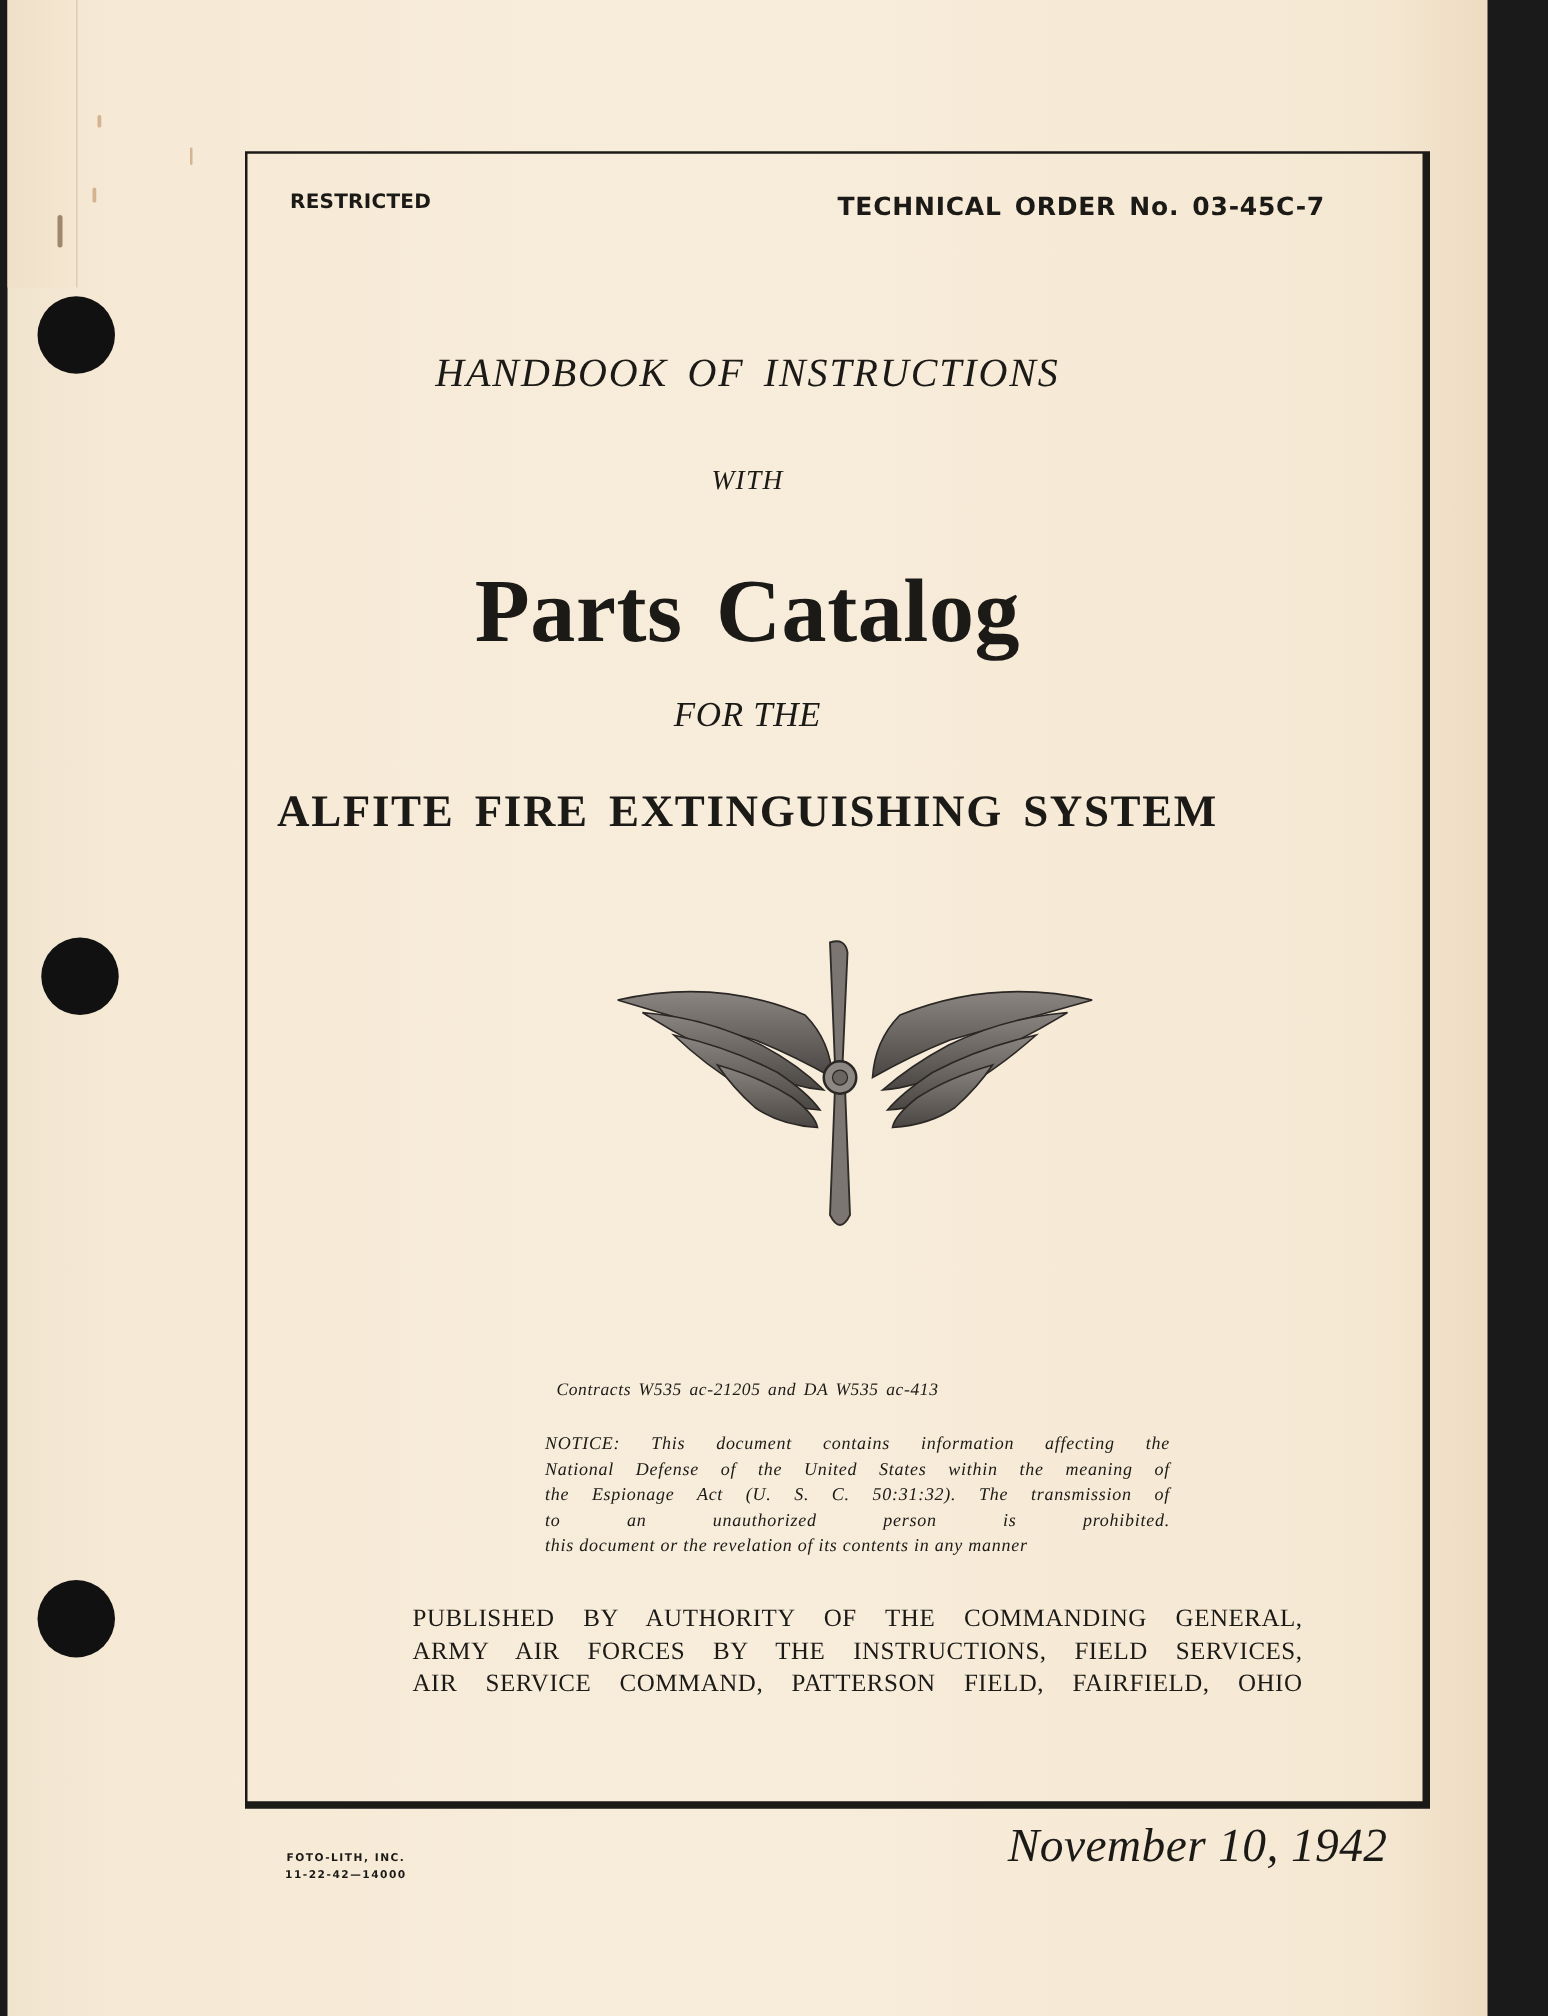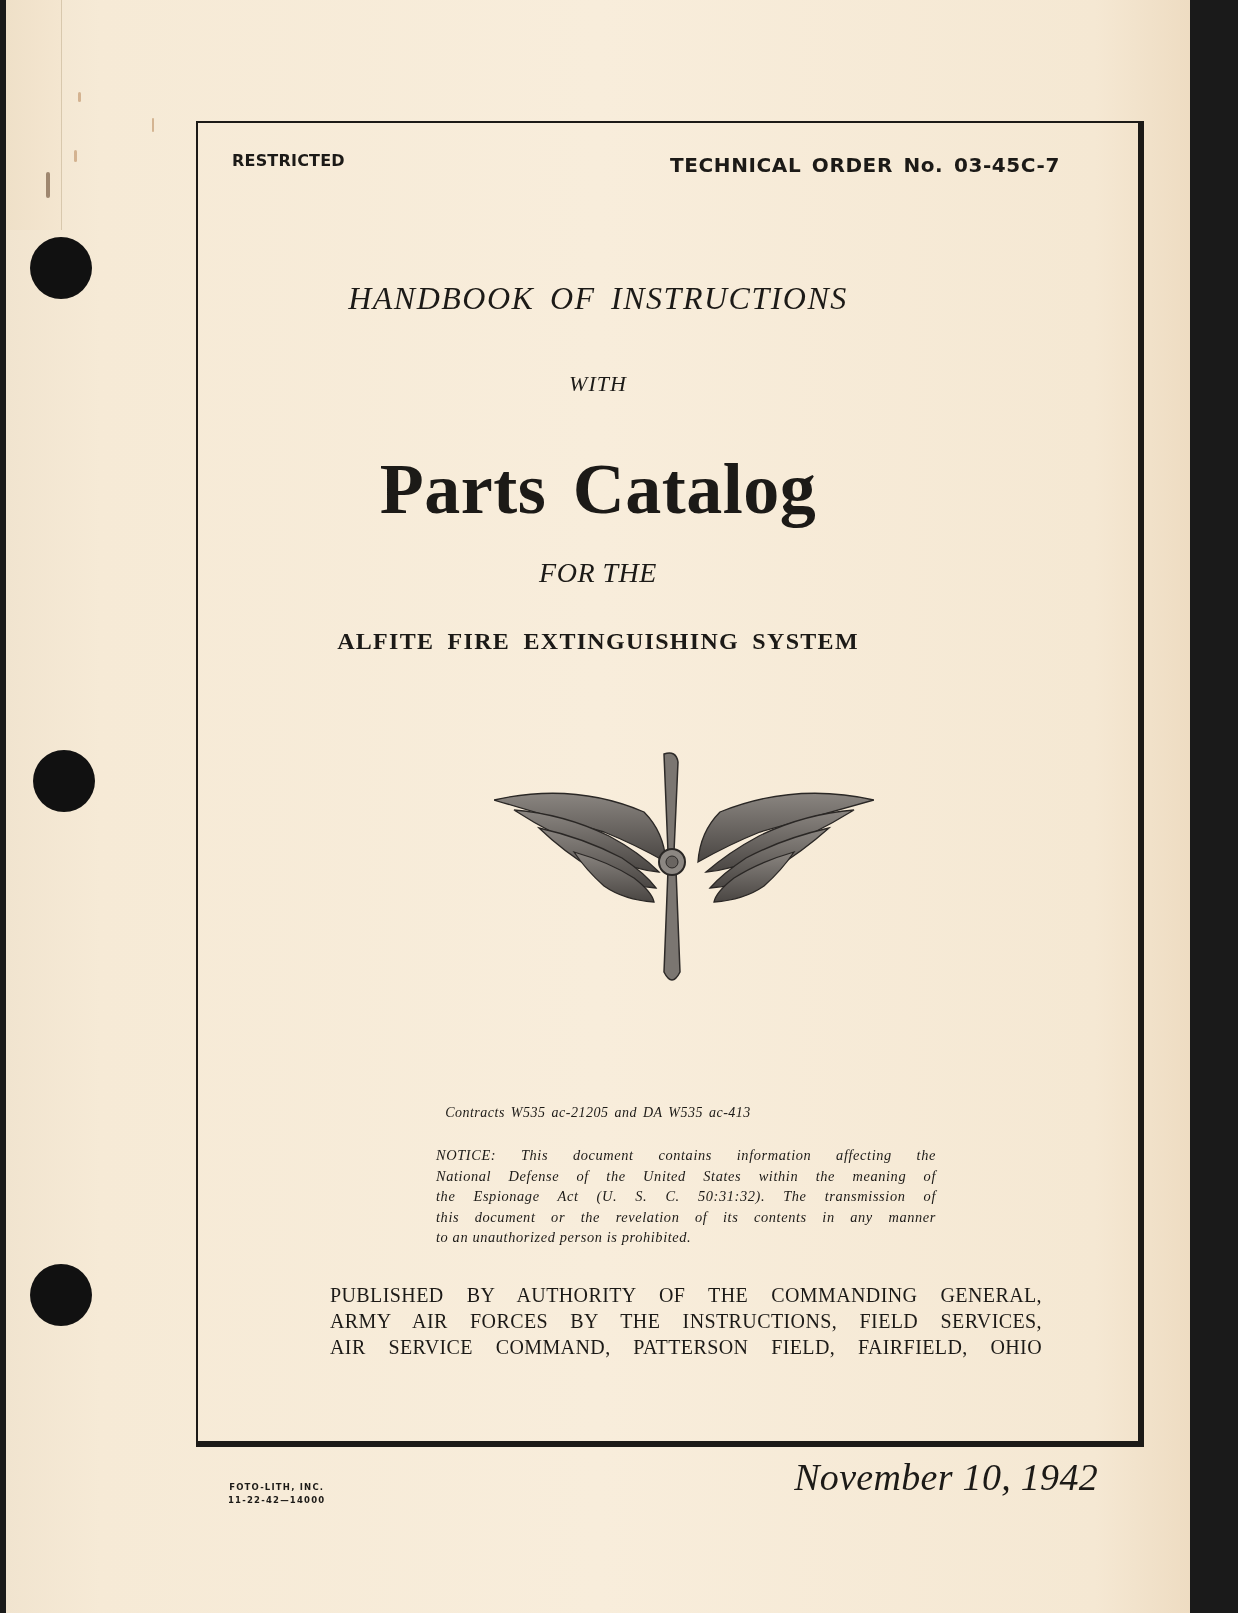--- a/index.html
+++ b/index.html
@@ -30,31 +30,31 @@
   }
   .sans { font-family: "DejaVu Sans", "Liberation Sans", sans-serif; }
   .abs { position: absolute; }
   .center { left: 0; right: 0; text-align: center; }
   .restricted { left: 226px; top: 151px; font-size: 16px; font-weight: bold; letter-spacing: .2px; }
   .tech { right: 130px; top: 153px; font-size: 20px; font-weight: bold; letter-spacing: .6px; word-spacing: 3px; }
   .handbook { top: 280px; font-size: 32px; font-style: italic; letter-spacing: 1.5px; word-spacing: 6px; }
   .with { top: 371px; font-size: 22px; font-style: italic; letter-spacing: 1px; }
   .title { top: 448px; font-size: 72px; font-weight: bold; letter-spacing: .5px; word-spacing: 8px; }
   .forthe { top: 557px; font-size: 28px; font-style: italic; letter-spacing: .5px; }
-  .system { top: 628px; font-size: 24px; font-weight: bold; letter-spacing: 1.3px; word-spacing: 6px; }
+  .system { top: 628px; font-size: 36px; font-weight: bold; letter-spacing: 1.3px; word-spacing: 6px; }
   .emblem { left: 488px; top: 752px; width: 380px; height: 240px; }
   .mfr { top: 1073px; font-size: 17px; font-style: italic; letter-spacing: .6px; word-spacing: 2px; }
   .contracts { top: 1105px; font-size: 14px; font-style: italic; letter-spacing: .5px; word-spacing: 2px; }
   .notice { left: 430px; top: 1145px; width: 500px; font-size: 14.4px; font-style: italic; font-weight: normal; line-height: 20.5px; text-align: justify; text-align-last: left; letter-spacing: .6px; }
   .notice div { text-align: justify; text-align-last: justify; }
   .notice div:last-child { text-align-last: left; }
   .published { left: 324px; top: 1282px; width: 712px; font-size: 20px; line-height: 26px; letter-spacing: .4px; }
   .published div { text-align: justify; text-align-last: justify; }
   .imprint { left: 222px; top: 1481px; font-size: 8.5px; font-weight: bold; letter-spacing: 1.2px; line-height: 13px; text-align: center; }
-  .date { right: 92px; top: 1455px; font-size: 38px; font-style: italic; letter-spacing: .3px; }
+  .date { right: 80px; top: 1455px; font-size: 38px; font-style: italic; letter-spacing: .3px; }
 </style>
 </head>
 <body>
 
 <div class="page">
   <div class="punch" style="left:24px; top:237px;"></div>
   <div class="punch" style="left:27px; top:750px;"></div>
   <div class="punch" style="left:24px; top:1264px;"></div>
 
   <div class="stain" style="left:72px; top:92px; width:3px; height:10px;"></div>
@@ -101,22 +101,22 @@
     <circle cx="178" cy="110" r="13" fill="#8c8782" stroke="#2a2725" stroke-width="2"></circle>
     <circle cx="178" cy="110" r="6" fill="#6a6561" stroke="#2a2725" stroke-width="1"></circle>
   </svg>
 
   <div class="abs center contracts">Contracts W535 ac-21205 and DA W535 ac-413</div>
 
   <div class="abs notice">
     <div>NOTICE: This document contains information affecting the</div>
     <div>National Defense of the United States within the meaning of</div>
     <div>the Espionage Act (U. S. C. 50:31:32). The transmission of</div>
+    <div>to an unauthorized person is prohibited.</div>
     <div>this document or the revelation of its contents in any manner</div>
-    <div>to an unauthorized person is prohibited.</div>
   </div>
 
   <div class="abs published">
     <div>PUBLISHED BY AUTHORITY OF THE COMMANDING GENERAL,</div>
     <div>ARMY AIR FORCES BY THE INSTRUCTIONS, FIELD SERVICES,</div>
     <div>AIR SERVICE COMMAND, PATTERSON FIELD, FAIRFIELD, OHIO</div>
   </div>
 
   <div class="abs sans imprint">
     <div>FOTO-LITH, INC.</div>

